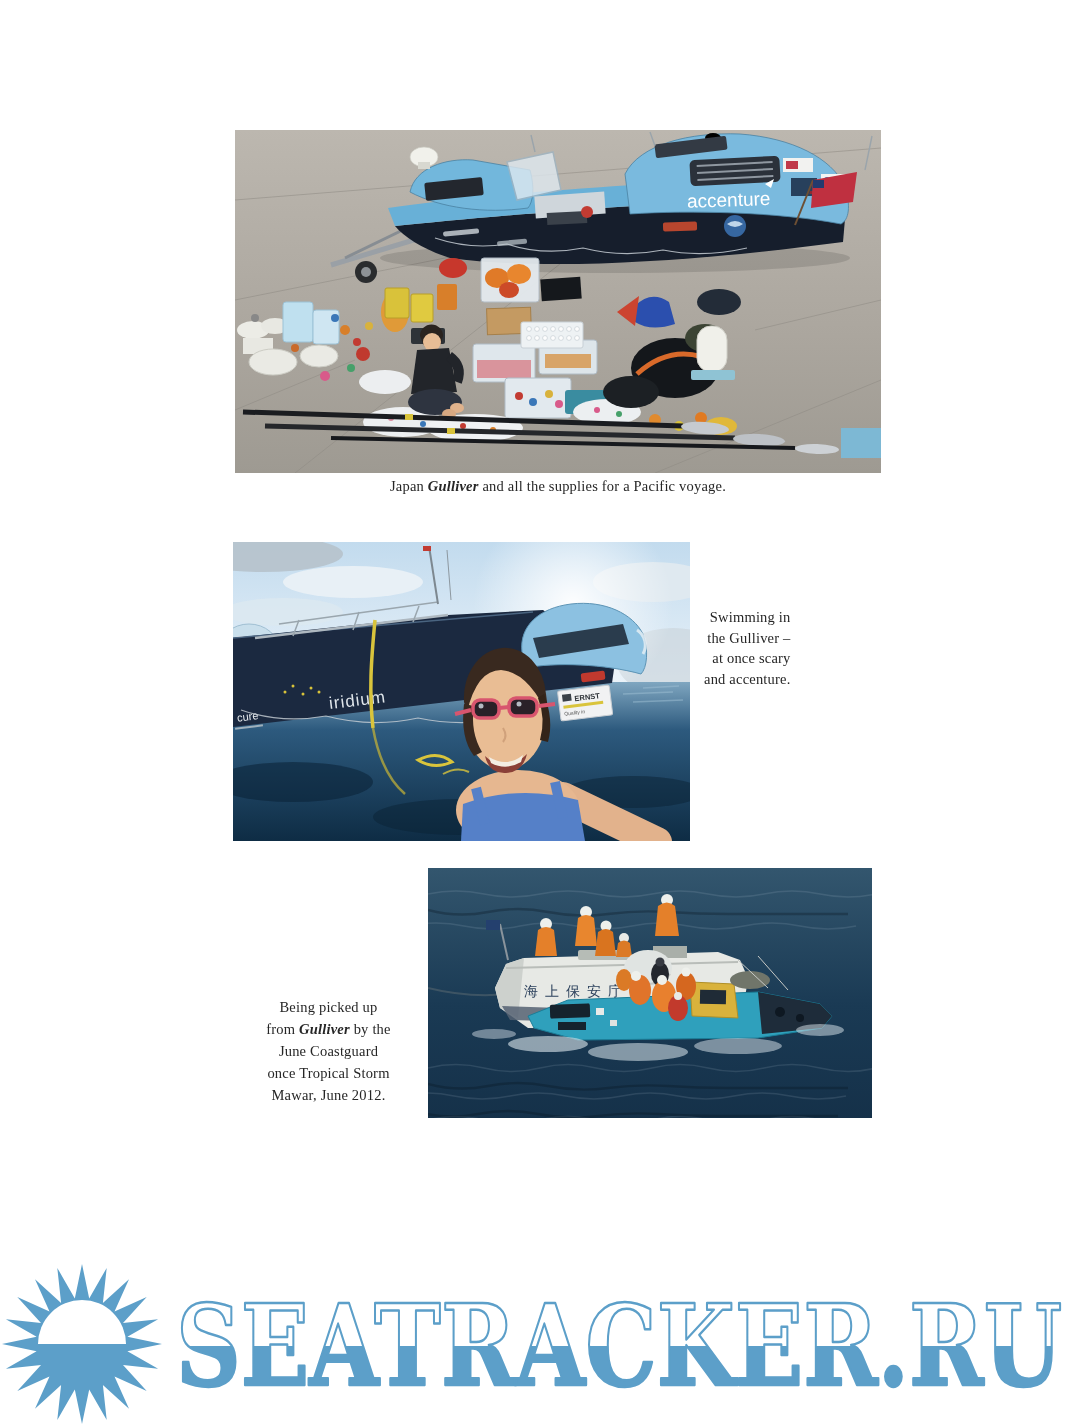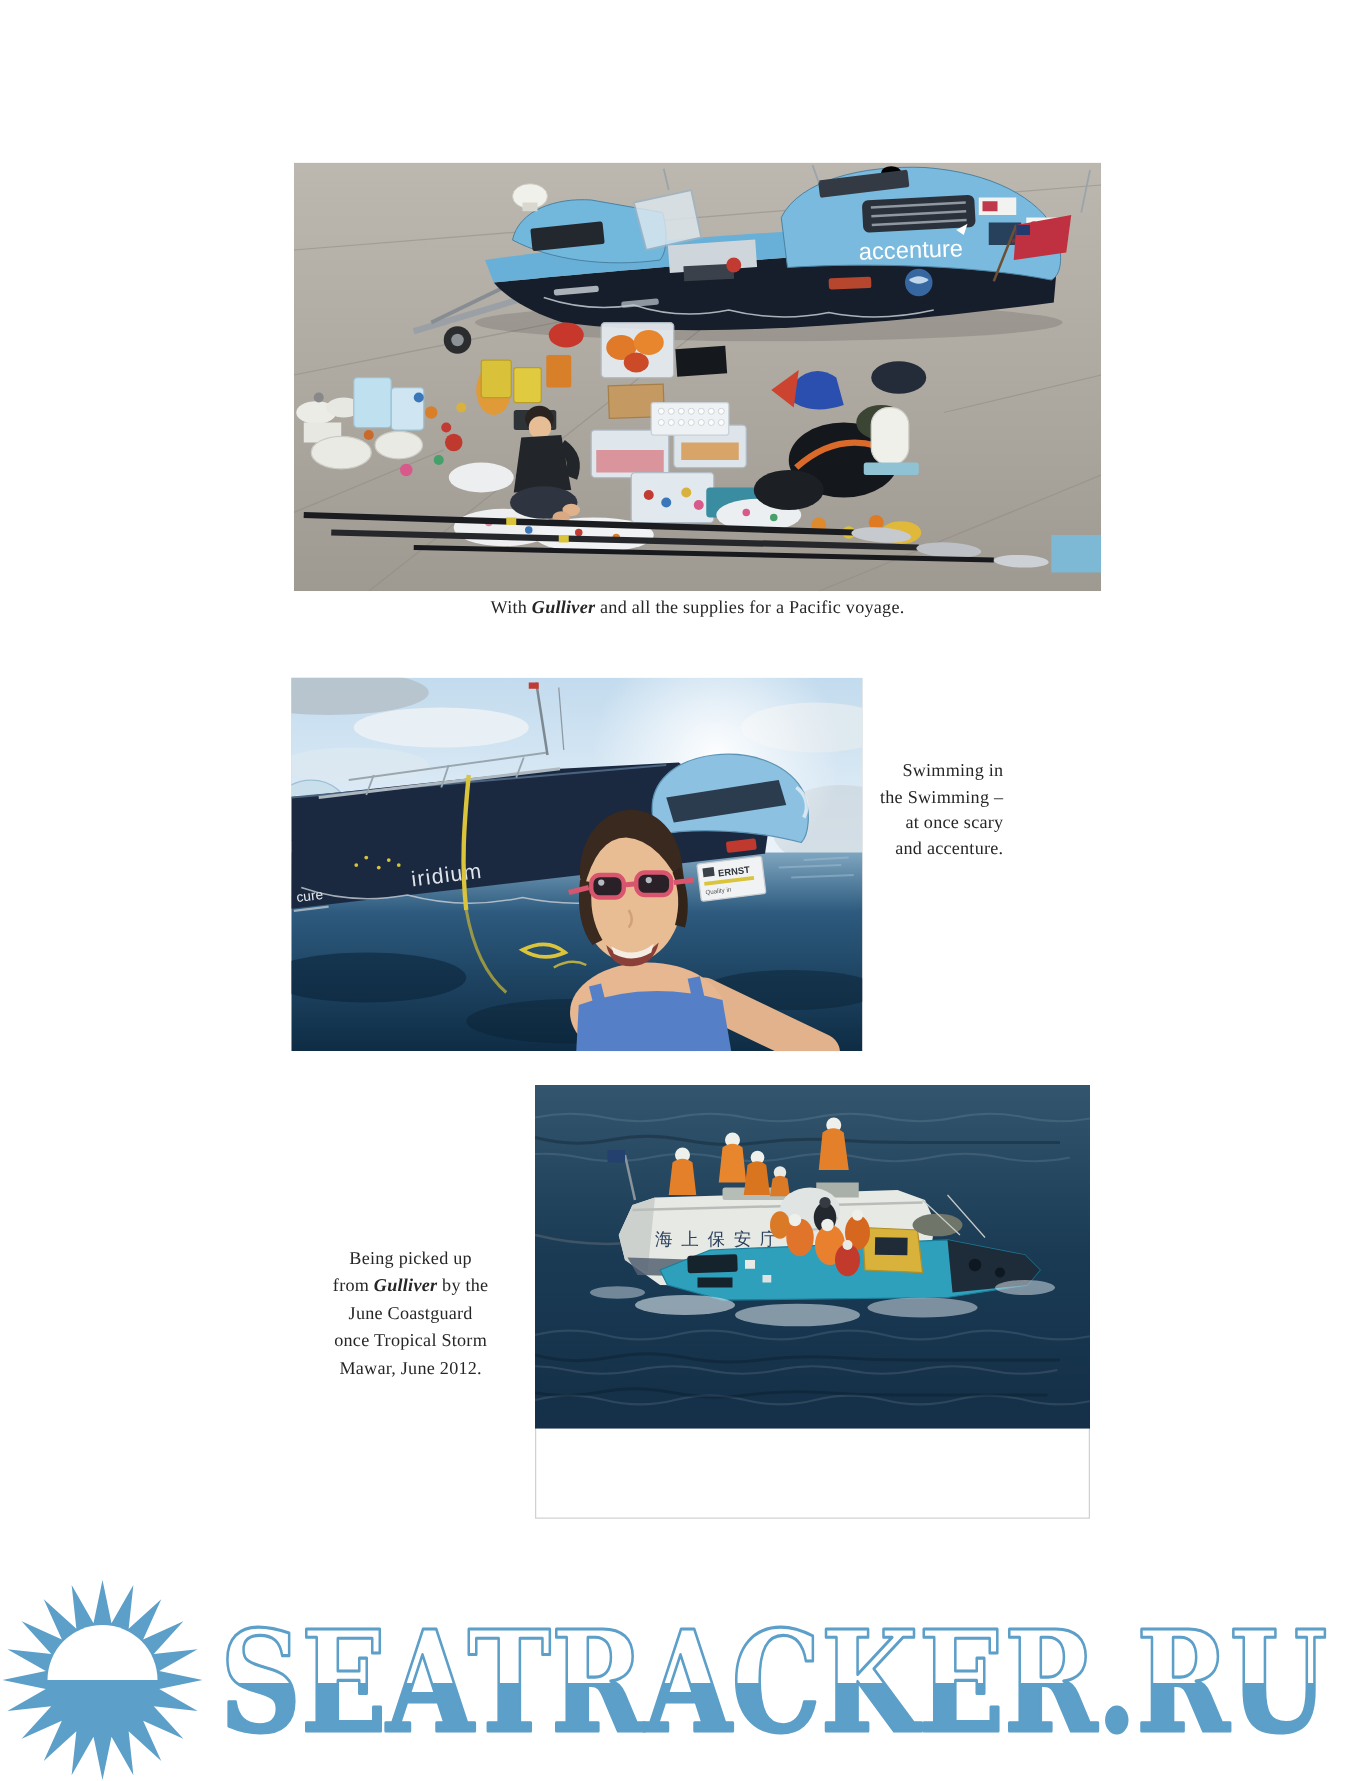--- a/index.html
+++ b/index.html
@@ -209,21 +209,21 @@
     <path d="M30,296 L500,308" stroke="#25272b" stroke-width="5"></path>
     <ellipse cx="524" cy="310" rx="26" ry="6" fill="#bdc1c6" transform="rotate(3 524 310)"></ellipse>
     <path d="M96,308 L560,318" stroke="#17191d" stroke-width="4"></path>
     <ellipse cx="582" cy="319" rx="22" ry="5" fill="#cdd1d5" transform="rotate(2 582 319)"></ellipse>
     <rect x="170" y="284" width="8" height="6" fill="#d9c33a"></rect>
         <rect x="212" y="298" width="8" height="6" fill="#d9c33a"></rect>
   </g>
 </svg>
 </figure>
 
-<div class="caption" id="caption1"><span>With </span><span class="it">Gulliver</span><span> and all the supplies for a Pacific voyage.</span></div>
+<div class="caption" id="caption1"><span>Japan </span><span class="it">Gulliver</span><span> and all the supplies for a Pacific voyage.</span></div>
 
 <figure class="photo" style="left:233px;top:542px;width:457px;height:299px;margin:0;">
 <svg width="457" height="299" viewBox="0 0 457 299">
   <defs>
     <linearGradient id="sky2" x1="0" y1="0" x2="0" y2="1">
       <stop offset="0" stop-color="#c2dbee"></stop>
           <stop offset="1" stop-color="#edf4fa"></stop>
     </linearGradient>
     <linearGradient id="sea2" x1="0" y1="0" x2="0" y2="1">
       <stop offset="0" stop-color="#7fa6c0"></stop>
@@ -319,26 +319,26 @@
     </g>
     <path d="M270,186 q5,8 0,14" stroke="#c99a74" stroke-width="2" fill="none" opacity="0.8"></path>
     <path d="M252,214 q20,20 42,-2 q-4,18 -21,19 q-17,1 -21,-17 Z" fill="#8a4038"></path>
     <path d="M256,215 q18,11 34,-2 l-2,7 q-15,9 -30,1 Z" fill="#f3ede3"></path>
   </g>
 </svg>
 </figure>
 
 <div class="caption" id="caption2">
   <div>Swimming in</div>
-  <div>the Swimming –</div>
+  <div>the Gulliver –</div>
   <div>at once scary</div>
   <div>and accenture.</div>
 </div>
 
-<figure class="photo" style="left:428px;top:868px;width:444px;height:347px;margin:0;">
+<figure class="photo" style="left:428px;top:868px;width:444px;height:250px;margin:0;">
 <svg width="444" height="275" viewBox="0 0 444 275">
   <defs>
     <linearGradient id="sea3" x1="0" y1="0" x2="0" y2="1">
       <stop offset="0" stop-color="#33566e"></stop>
           <stop offset="0.5" stop-color="#1a3a54"></stop>
           <stop offset="1" stop-color="#142f47"></stop>
     </linearGradient>
   </defs>
   <rect x="0" y="0" width="444" height="275" fill="url(#sea3)"></rect>
   <g stroke="#cfe0ec" stroke-width="1.6" fill="none" opacity="0.12">

